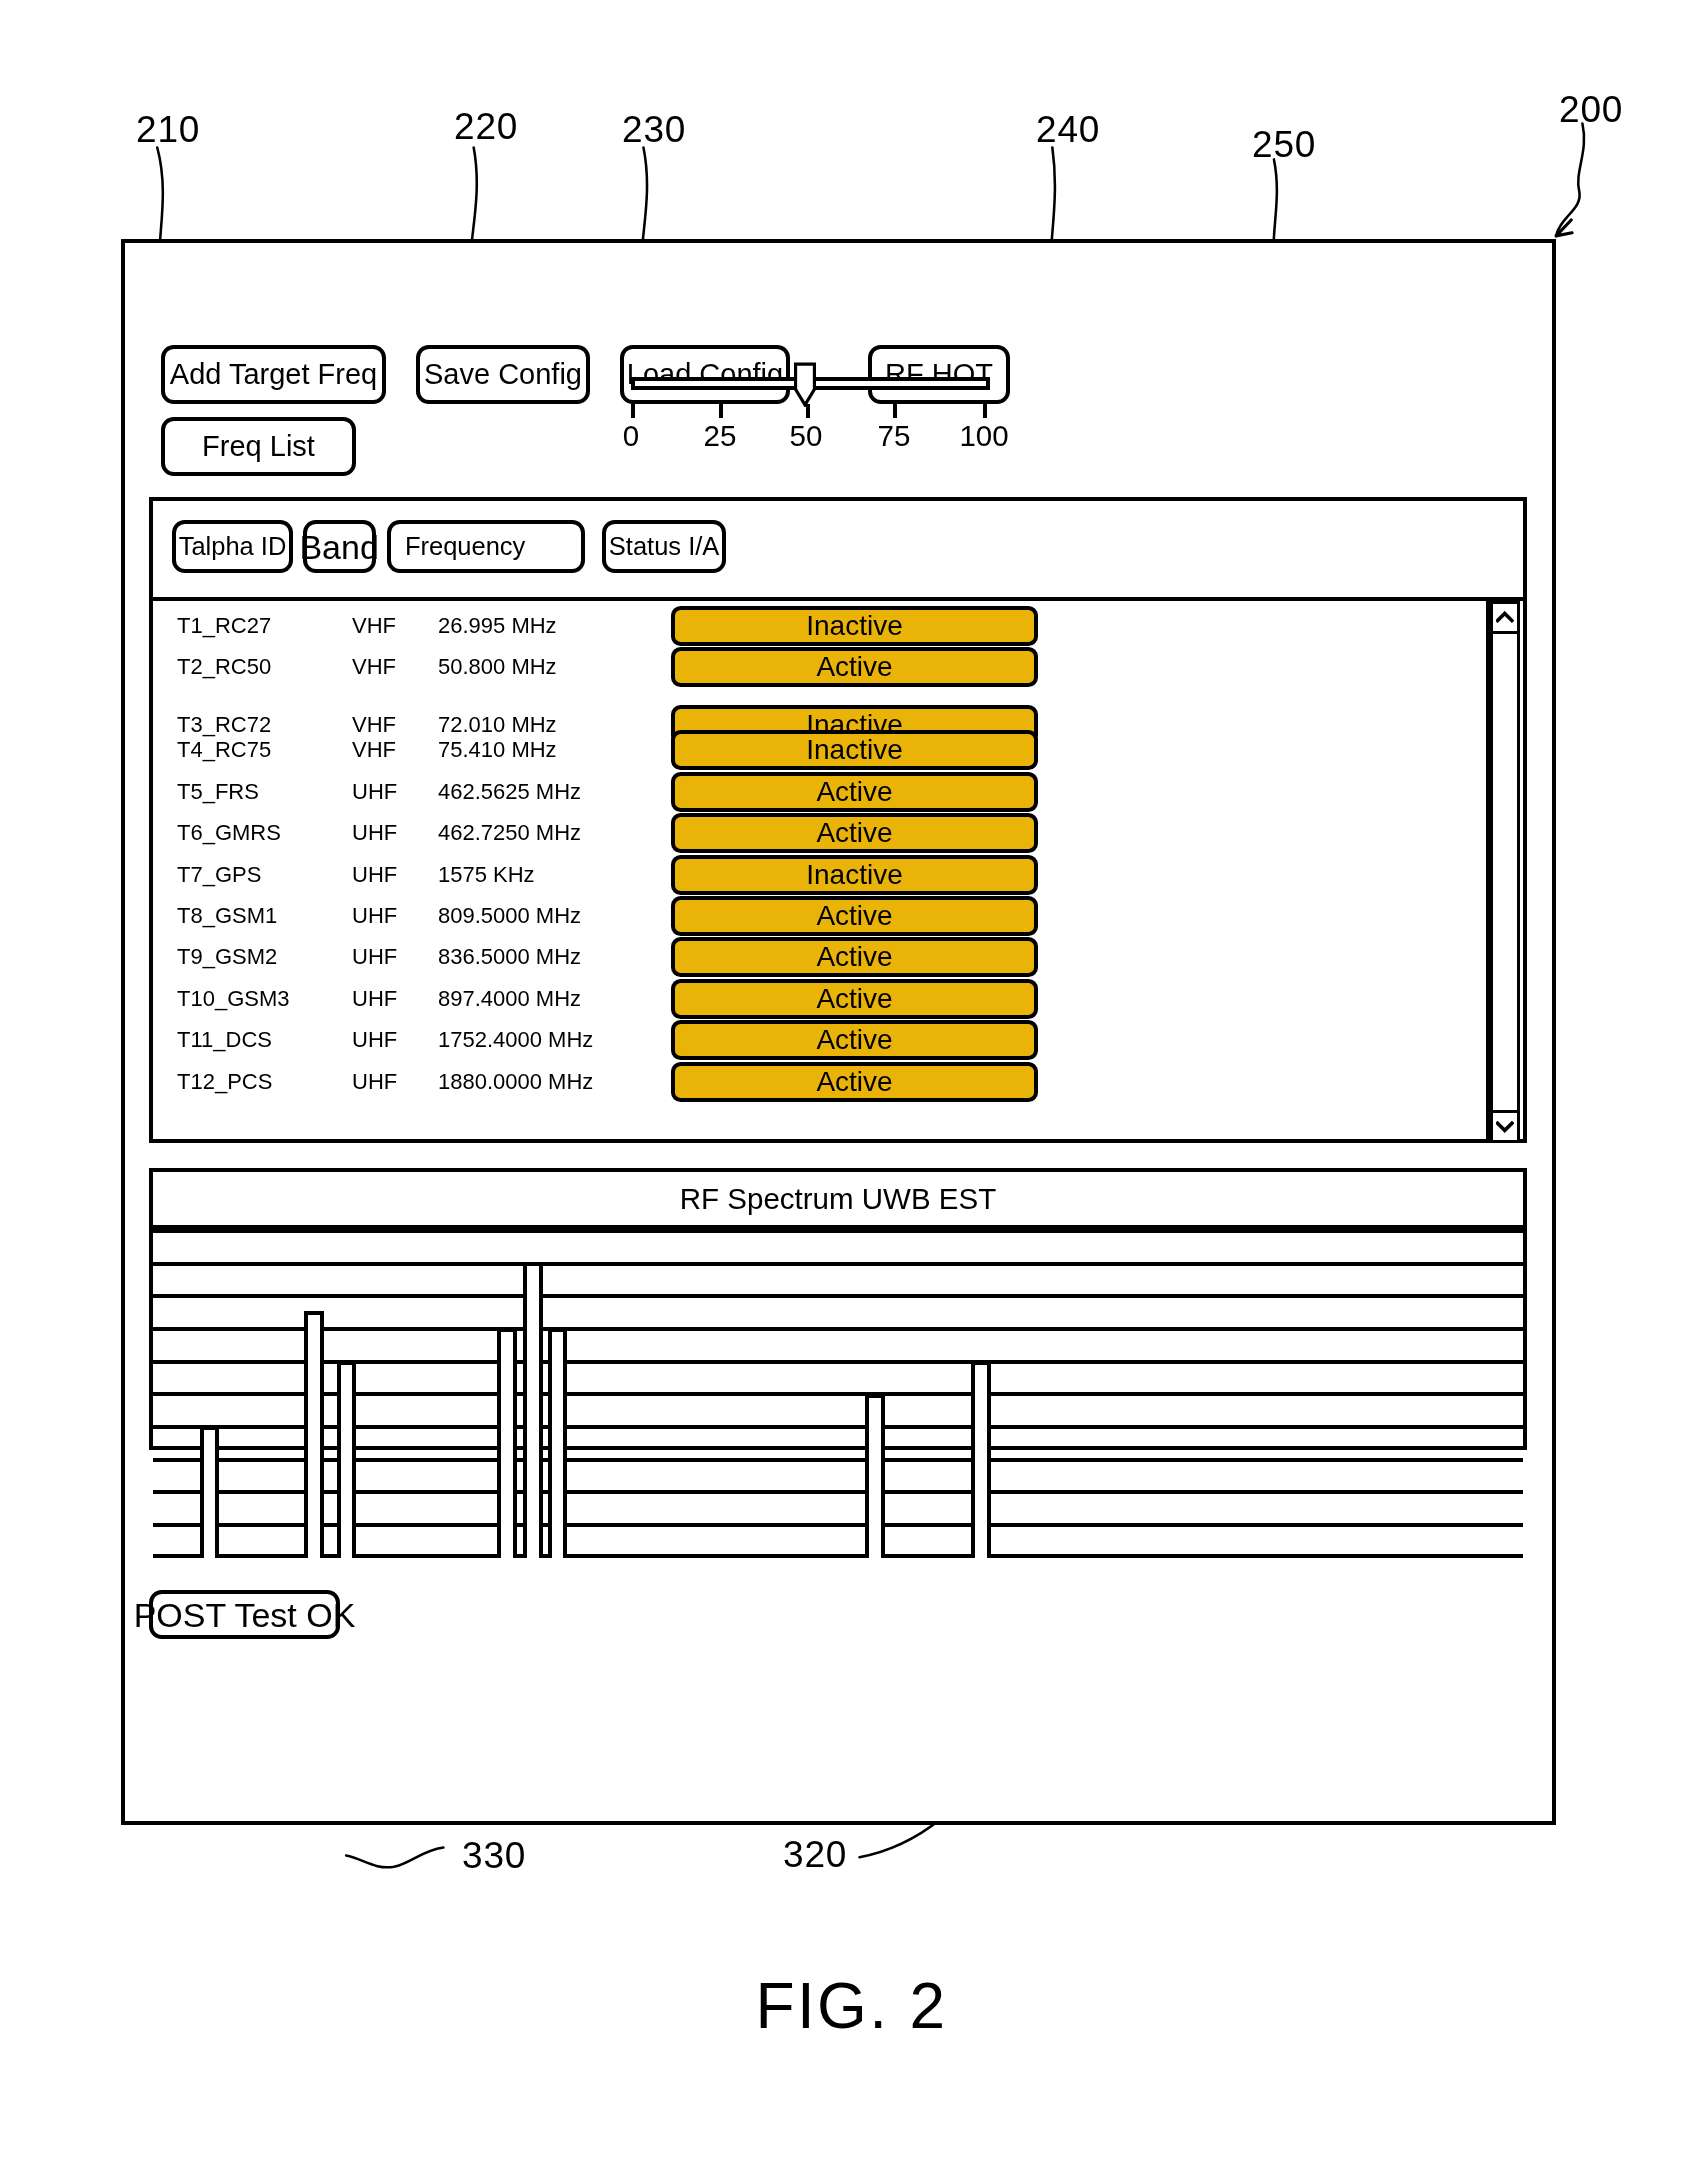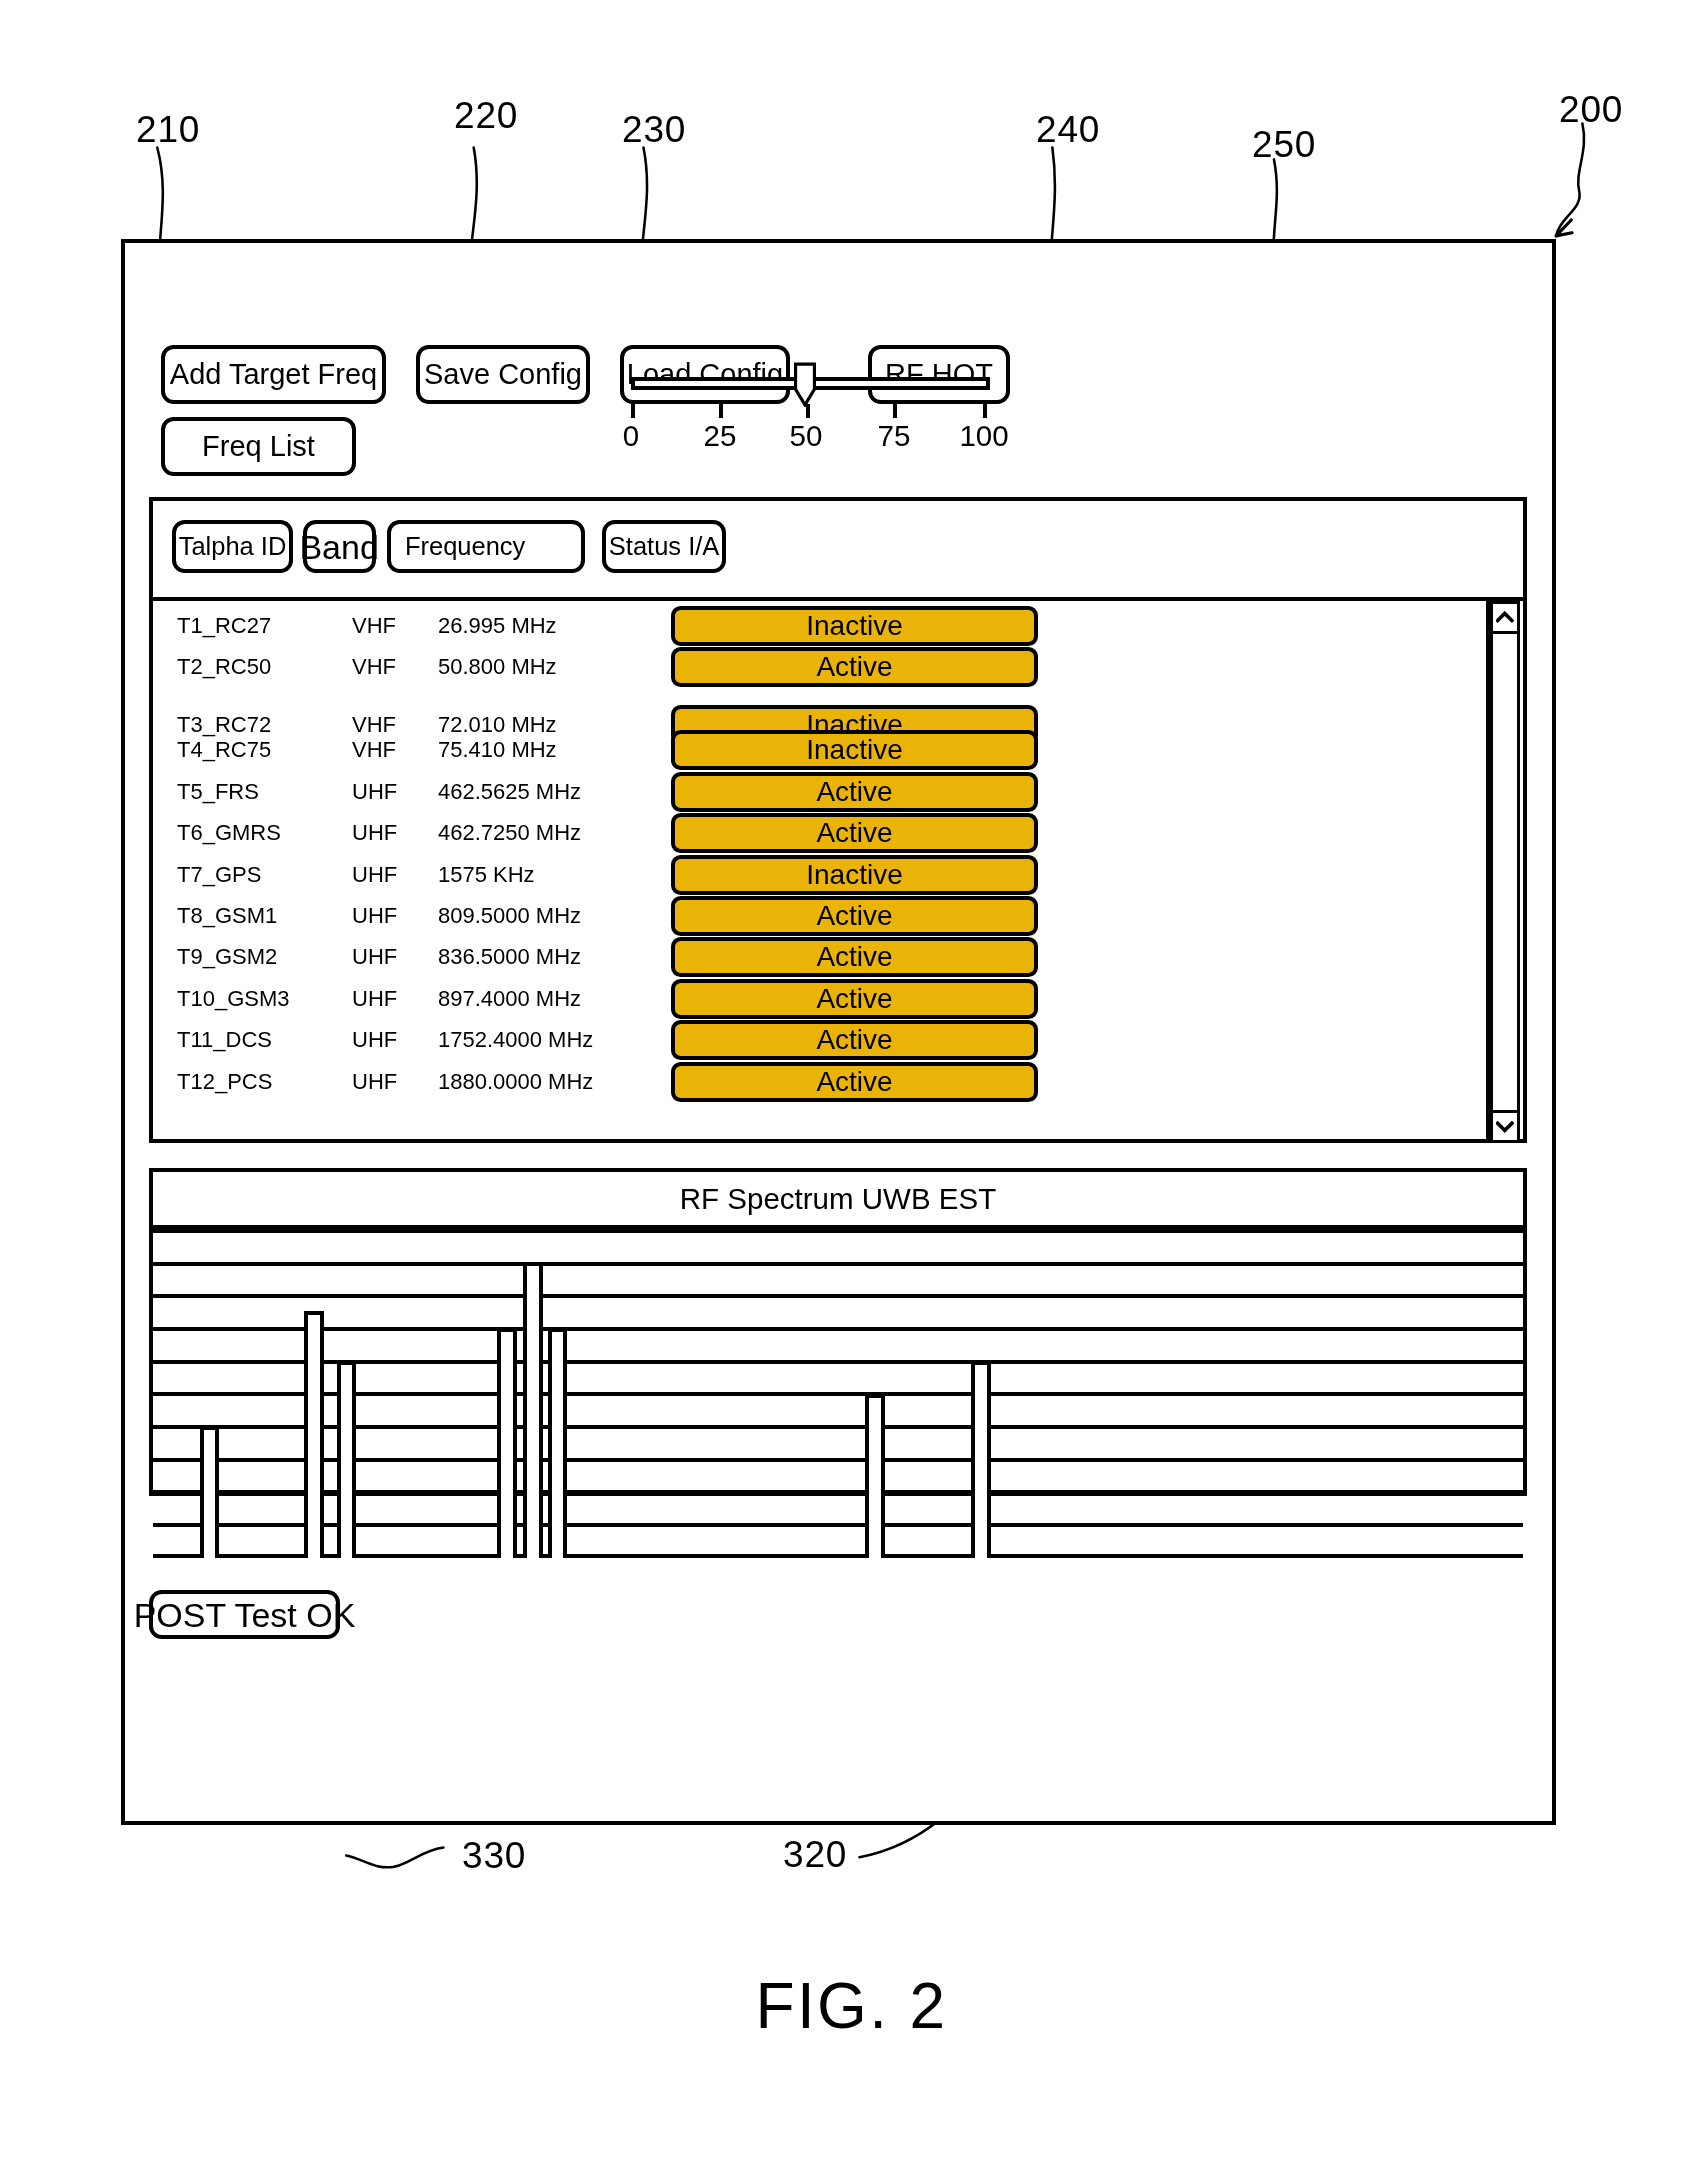--- a/index.html
+++ b/index.html
@@ -274,21 +274,21 @@
     border-right: 3.2px solid #000;
     box-sizing: border-box;
   }
 
   
   #spectrum-panel {
     position: absolute;
     left: 24px;
     top: 925px;
     width: 1378px;
-    height: 328px;
+    height: 282px;
     border: 4px solid #000;
     box-sizing: border-box;
     background: #fff;
   }
   #spectrum-title {
     position: absolute;
     left: 0; top: 0;
     width: 100%;
     height: 57px;
     border-bottom: 4px solid #000;
@@ -378,21 +378,21 @@
 
     <path d="M1078,2330 C1120,2322 1155,2302 1180,2282 C1196,2269 1200,2260 1207,2252"></path>
     <path d="M1207,2252 L1186,2262 M1207,2252 L1198,2274" stroke-width="4"></path>
 
     <path d="M556,2318 C528,2322 515,2338 494,2342 C470,2346 455,2332 434,2328"></path>
   </g>
 </svg>
 
 <div class="ref" style="left:1559px;top:89px;">200</div>
 <div class="ref" style="left:136px;top:109px;">210</div>
-<div class="ref" style="left:454px;top:95px;text-align:center;">220</div>
+<div class="ref" style="left:454px;top:106px;text-align:center;">220</div>
 <div class="ref" style="left:622px;top:109px;">230</div>
 <div class="ref" style="left:1036px;top:109px;">240</div>
 <div class="ref" style="left:1252px;top:124px;">250</div>
 <div class="ref" style="left:460px;top:429px;">260</div>
 <div class="ref" style="left:1146px;top:536px;">270</div>
 <div class="ref" style="left:225px;top:517px;">280</div>
 <div class="ref" style="left:375px;top:517px;">290</div>
 <div class="ref" style="left:544px;top:517px;">300</div>
 <div class="ref" style="left:933px;top:550px;">310</div>
 <div class="ref" style="left:783px;top:1834px;">320</div>

